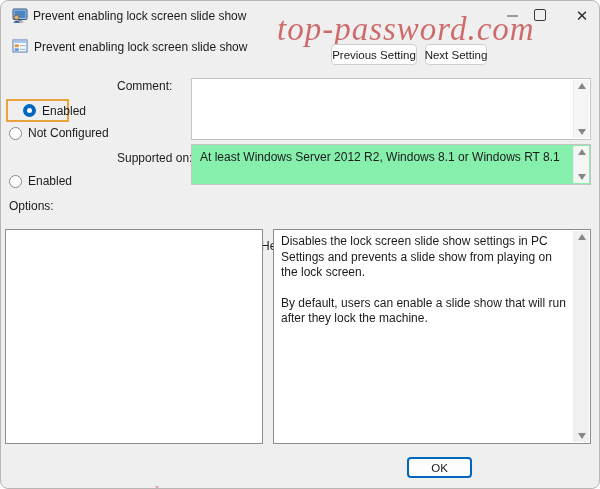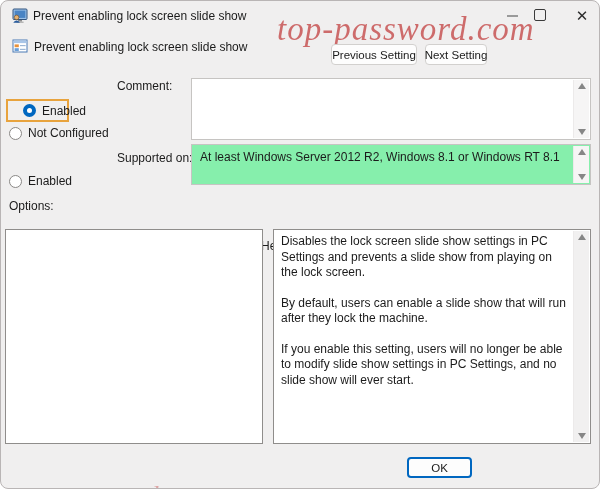--- a/index.html
+++ b/index.html
@@ -156,21 +156,20 @@
 
   <span class="field-label lbl-options">Options:</span>
   <span class="field-label lbl-help">Help:</span>
 
   <div class="options-box"></div>
 
   <div class="help-box">
     <div class="help-content">
       <p>Disables the lock screen slide show settings in PC Settings and prevents a slide show from playing on the lock screen.</p>
       <p>By default, users can enable a slide show that will run after they lock the machine.</p>
-      <p>If you enable this setting, users will no longer be able to modify slide show settings in PC Settings, and no slide show will ever start.</p>
     </div>
     <div class="scrollcol">
       <span class="arr-up"></span>
       <span class="arr-down"></span>
     </div>
   </div>
 
   <div class="btn btn-ok">OK</div>
 
 </div>

